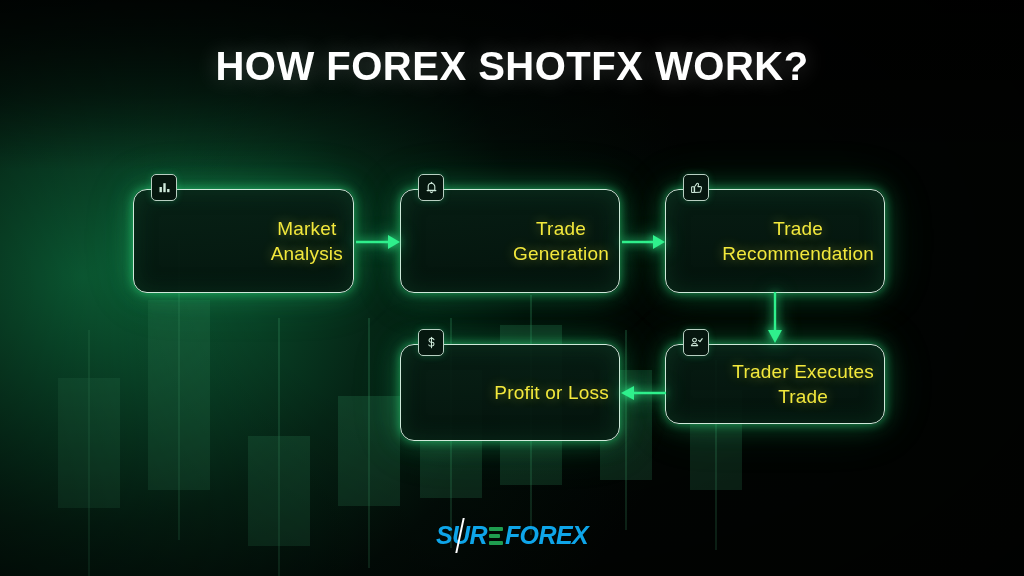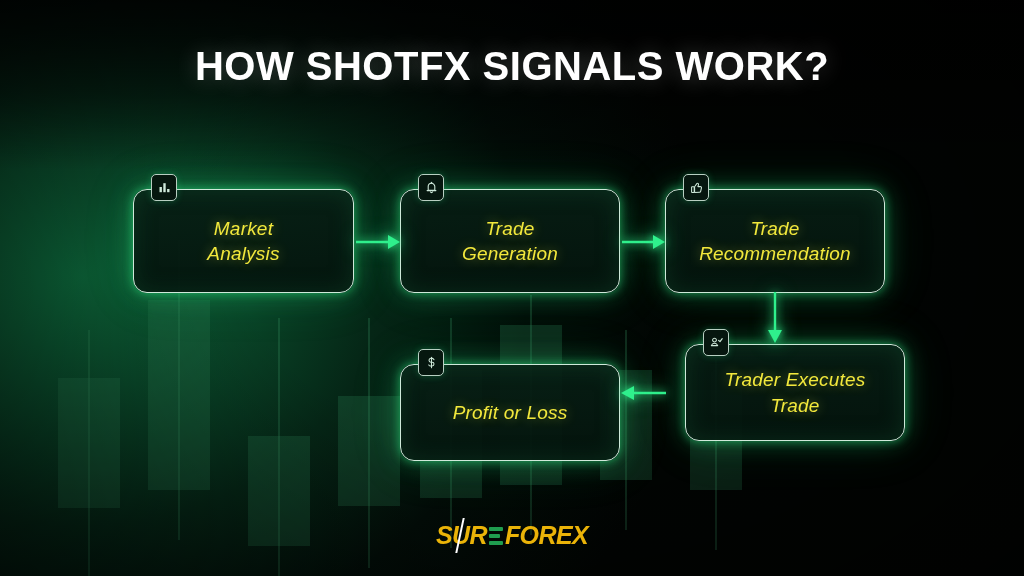--- a/index.html
+++ b/index.html
@@ -64,21 +64,21 @@
   .node {
     position:absolute;
     border:1.6px solid #cfe9da;
     border-radius:14px;
     background:linear-gradient(180deg, rgba(7,30,20,.92) 0%, rgba(4,20,13,.95) 100%);
     box-shadow:
       0 0 10px rgba(46,230,130,.55),
       0 0 26px rgba(46,230,130,.30),
       0 0 52px rgba(30,190,105,.16),
       inset 0 0 22px rgba(20,90,55,.35);
-    display:flex; align-items:center; justify-content:center;font-style:italic;
+    display:flex; align-items:center; justify-content:flex-end;
   }
   .node-label {
     color:#f2e83c;
     font-size:19px;
     font-weight:500;
     line-height:1.33;
     text-align:center;
     letter-spacing:.2px;
     white-space:pre-line;
     text-shadow:0 0 12px rgba(230,220,60,.45);
@@ -106,21 +106,21 @@
   .arrow .hd { fill:#2ff08c;
     filter:drop-shadow(0 0 4px rgba(47,240,140,.95)) drop-shadow(0 0 9px rgba(47,240,140,.55)); }
 
   
   .logo {
     position:absolute; left:0; bottom:26px; width:100%;
     display:flex; align-items:center; justify-content:center;
     gap:0;
   }
   .logo-txt {
-    color:#eab308;
+    color:#0ea5e9;
     font-size:25px;
     font-weight:bold;
     letter-spacing:-.6px;
     font-family:"Liberation Sans", sans-serif;
     font-style:italic;
     display:flex; align-items:center;
   }
   .logo-s { position:relative; display:inline-block; }
   .logo-s::after {
     content:"";
@@ -174,21 +174,21 @@
     </div>
     <div class="candle" style="left:690px; top:360px; width:52px; height:190px;">
       <div class="wick"></div>
         <div class="body" style="top:30px; height:100px;"></div>
     </div>
   </div>
 
   <div class="bg-vignette"></div>
   <div class="bg-topdark"></div>
 
-  <div class="title">HOW SHOTFX SIGNALS WORK?</div>
+  <div class="title">HOW FOREX SHOTFX WORK?</div>
 
   <div class="node" style="left:133px; top:189px; width:221px; height:104px;">
     <span class="badge">
       <svg width="15" height="15" viewBox="0 0 15 15">
         <rect x="2.5" y="7" width="2.4" height="5.2" fill="#cfe9da"></rect>
         <rect x="6.3" y="3.2" width="2.4" height="9" fill="#cfe9da"></rect>
         <rect x="10.1" y="9" width="2.4" height="3.2" fill="#cfe9da"></rect>
       </svg>
     </span>
     <span class="node-label">Market
@@ -212,31 +212,31 @@
     <span class="badge">
       <svg width="15" height="15" viewBox="0 0 15 15">
         <path d="M5.6 12.4 V6.7 l2.2-3.1 a1 1 0 0 1 1.7 .95 L8.9 6.6 h2.6 a1 1 0 0 1 .97 1.25 l-.8 3.45 a1.1 1.1 0 0 1-1.07 .85 z" fill="none" stroke="#cfe9da" stroke-width="1.05" stroke-linejoin="round"></path>
         <rect x="2.6" y="6.7" width="2.6" height="5.7" rx=".5" fill="none" stroke="#cfe9da" stroke-width="1.05"></rect>
       </svg>
     </span>
     <span class="node-label">Trade
 Recommendation</span>
   </div>
 
-  <div class="node" style="left:400px; top:364px; width:220px; height:97px;">
+  <div class="node" style="left:400px; top:344px; width:220px; height:97px;">
     <span class="badge">
       <svg width="15" height="15" viewBox="0 0 15 15">
         <line x1="7.5" y1="2.3" x2="7.5" y2="12.7" stroke="#cfe9da" stroke-width="1.05" stroke-linecap="round"></line>
         <path d="M10 4.7 a2.2 2.2 0 0 0-2.2-1.3 H6.9 a1.9 1.9 0 0 0 0 3.8 h1.2 a1.9 1.9 0 0 1 0 3.8 H6.8 A2.2 2.2 0 0 1 4.8 9.9" fill="none" stroke="#cfe9da" stroke-width="1.05" stroke-linecap="round" stroke-linejoin="round"></path>
       </svg>
     </span>
     <span class="node-label">Profit or Loss</span>
   </div>
 
-  <div class="node" style="left:685px; top:344px; width:220px; height:97px;">
+  <div class="node" style="left:665px; top:344px; width:220px; height:80px;">
     <span class="badge">
       <svg width="15" height="15" viewBox="0 0 15 15">
         <circle cx="5.5" cy="5.1" r="1.9" fill="none" stroke="#cfe9da" stroke-width="1.05"></circle>
         <path d="M2.3 10.6 a3.4 3.4 0 0 1 6.4 0 z" fill="none" stroke="#cfe9da" stroke-width="1.05" stroke-linejoin="round"></path>
         <polyline points="9.6,5.3 11,6.7 13.2,3.6" fill="none" stroke="#cfe9da" stroke-width="1.15" stroke-linecap="round" stroke-linejoin="round"></polyline>
       </svg>
     </span>
     <span class="node-label">Trader Executes
 Trade</span>
   </div>

